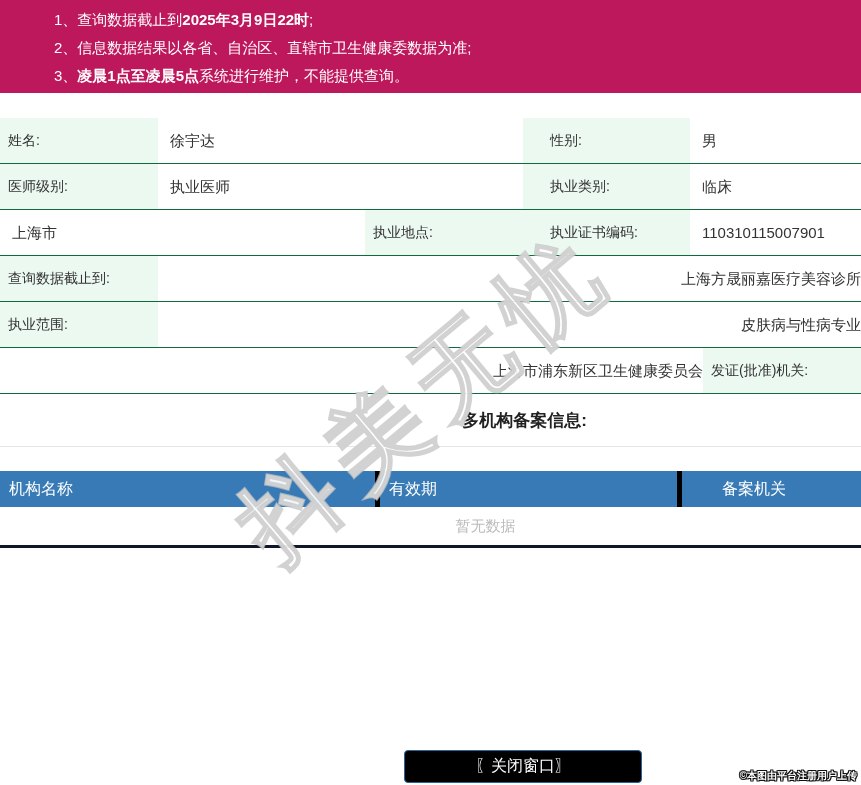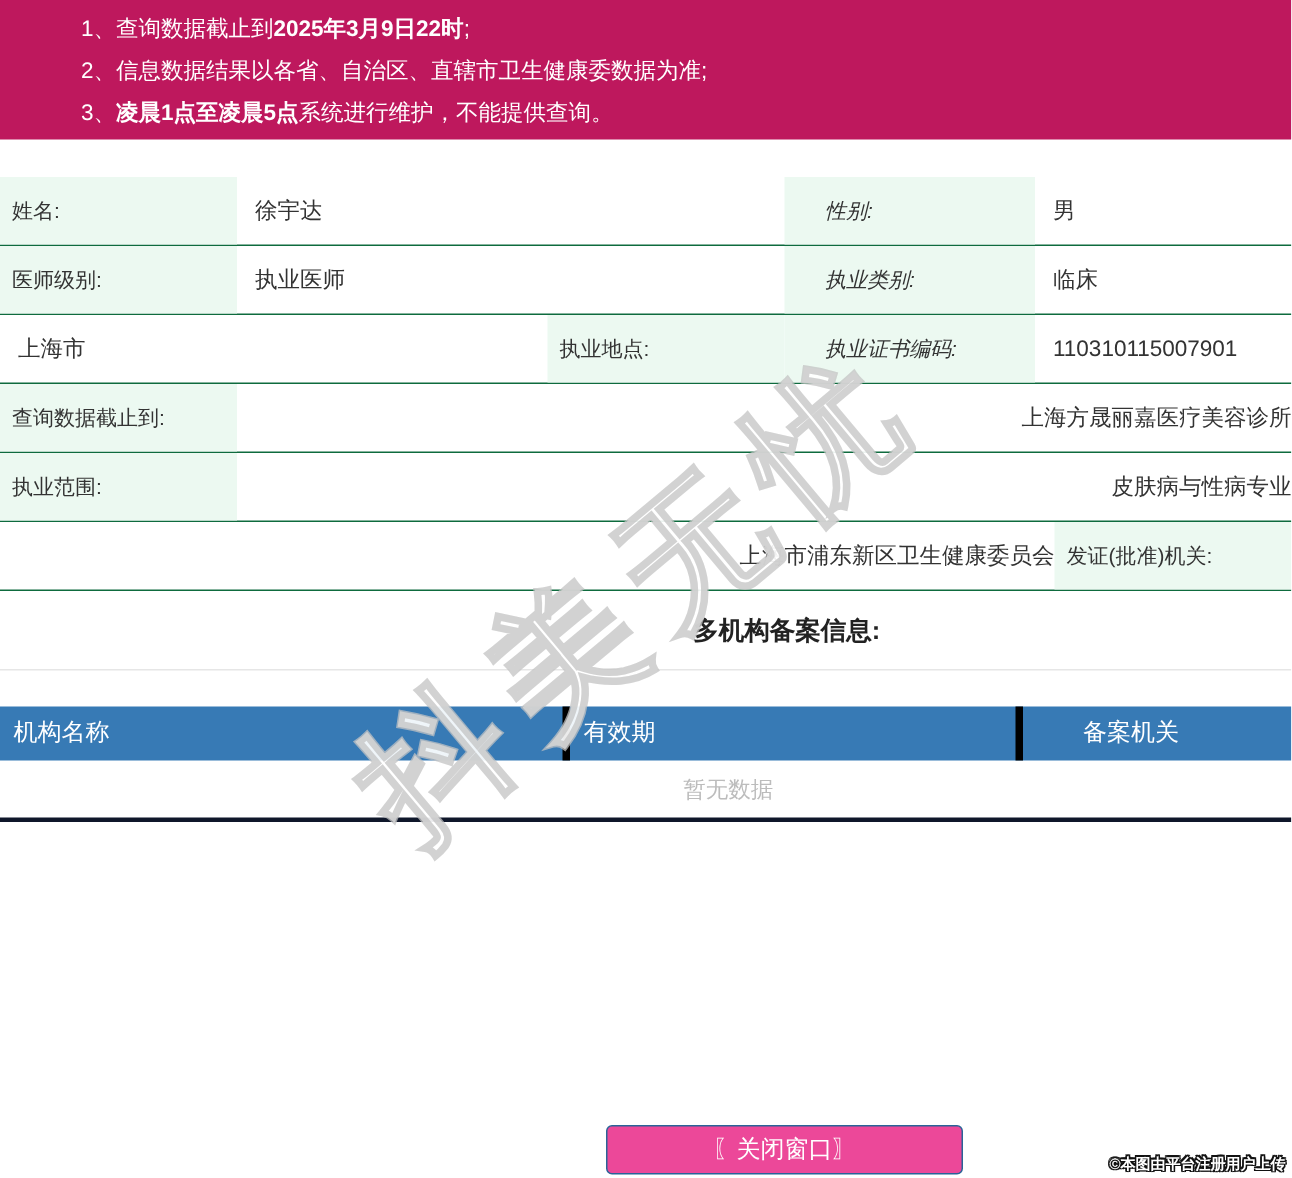--- a/index.html
+++ b/index.html
@@ -12,21 +12,21 @@
   .notice-line { font-size:15px; line-height:28px; white-space:nowrap; }
   .notice-line b { font-weight:bold; }
 
   
   .profile-table { margin-top:25px; }
   .prow { display:flex; height:46px; border-bottom:1px solid #0e6b3e; }
   .pcell { line-height:45px; font-size:14px; overflow:hidden; white-space:nowrap; }
   .plabel { width:158px; background:#ecf9f1; padding-left:8px; color:#333; }
   .pvalue { font-size:15px; color:#333; }
   .pvalue.v1 { width:365px; padding-left:12px; }
-  .plabel.l2 { width:167px; padding-left:27px;font-style:italic; }
+  .plabel.l2 { width:167px; padding-left:27px; }
   .pvalue.v2 { flex:1; padding-left:12px; }
   .pvalue.full { flex:1; padding-left:12px;text-align:right; }
 
   
   .section-title-row { height:53px; border-bottom:1px solid #e6e6e6;
     display:flex; align-items:center; justify-content:center; padding-left:188px; }
   .section-title { font-size:17px; font-weight:bold; color:#222; }
   .gap-24 { height:24px; }
 
   .filing-header { display:flex; height:36px; background:#377ab5; color:#fff; }
@@ -34,21 +34,21 @@
   .fh-cell + .fh-cell { border-left:5px solid #000000; }
   .fh-1 { width:375px; } .fh-2 { width:302px; } .fh-3 { flex:1;padding-left:40px; }
 
   .filing-empty-row { height:41px; border-bottom:3px solid #0f172a;
     display:flex; align-items:center; justify-content:center; padding-left:110px; }
   .empty-text { color:#bcbcbc; font-size:15px; }
 
   
   .button-row { margin-top:202px; height:33px; }
   .close-btn { display:block; margin-left:404px; width:238px; height:33px;
-    background:#ec4899; border:1px solid #2a6398; border-radius:4px;
+    background:#000000; border:1px solid #2a6398; border-radius:4px;
     color:#fff; font-size:16px; font-family:Liberation Serif, serif; cursor:pointer; }
   .credit { position:absolute; right:4px; bottom:2px; font-size:10px; font-weight:bold; color:#fff;
     text-shadow:-1px -1px 0 #111, 1px -1px 0 #111, -1px 1px 0 #111, 1px 1px 0 #111, 0 1px 0 #111, 0 -1px 0 #111, 1px 0 0 #111, -1px 0 0 #111; }
 
   
   .watermark { position:absolute; left:427px; top:398px;
     transform:translate(-50%,-50%) rotate(-40deg);
     font-size:96px; font-weight:bold; letter-spacing:16px; white-space:nowrap;
     color:rgba(255,255,255,0.92); -webkit-text-stroke:2px rgba(195,195,195,0.75);
     pointer-events:none; z-index:5; }

